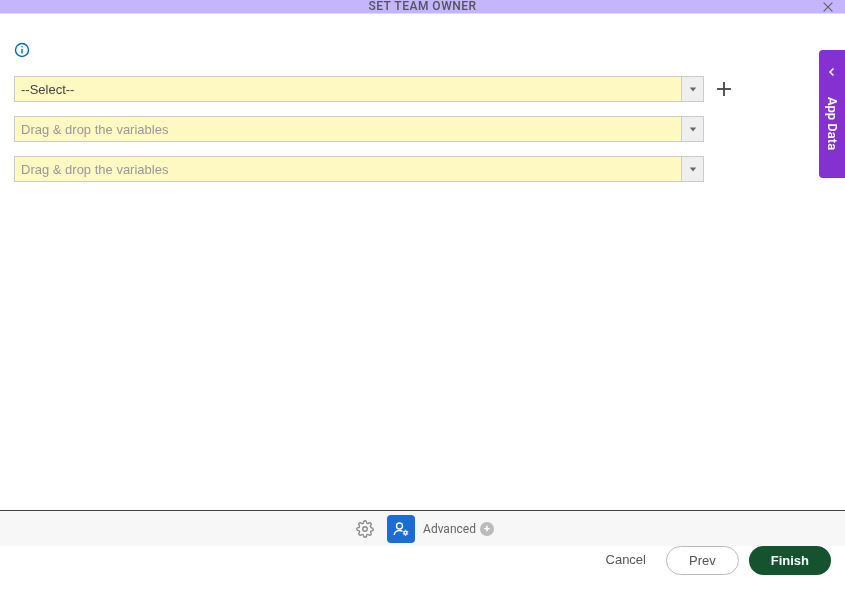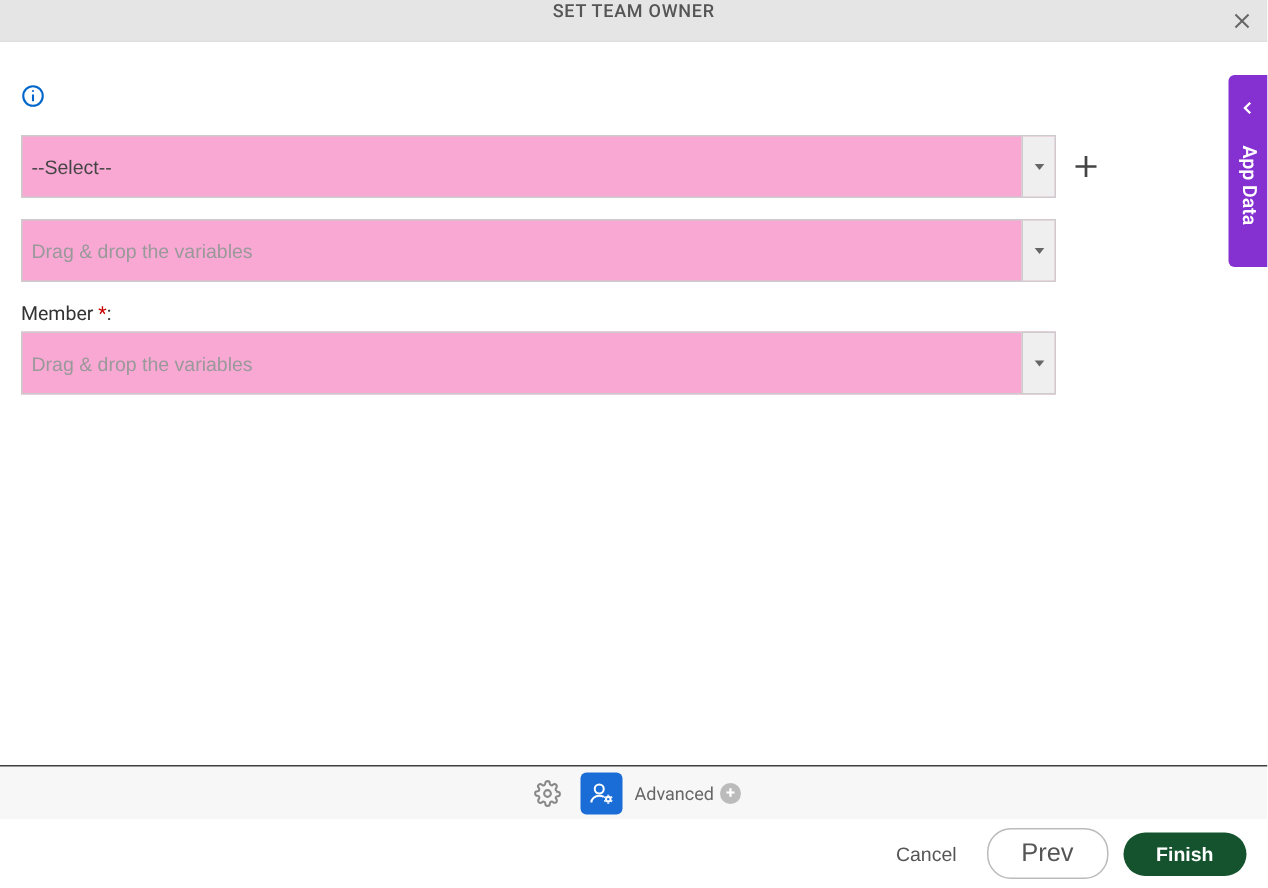--- a/index.html
+++ b/index.html
@@ -9,24 +9,24 @@
     }
     body {
       font-family: -apple-system, BlinkMacSystemFont, "Segoe UI", Roboto, Arial, sans-serif;
       background: #fff;
       width: 845px;
       height: 592px;
       position: relative;
       overflow: hidden;
     }
     .header {
-      background: #e5e5e5;
-      height: 28px;
-      display: flex;
-      align-items: flex-start;
+      background: #c4b5fd;
+      height: 14px;
+      display: flex;
+      align-items: flex-end;
       justify-content: center;
       position: relative;
       border-bottom: 1px solid #e0e0e0;
     }
     .header-title {
       font-size: 12px;
       font-weight: 500;
       color: #555;
       letter-spacing: 0.5px;
     }
@@ -85,22 +85,22 @@
     .input-row {
       display: flex;
       align-items: center;
       gap: 10px;
     }
     .select-wrap {
       display: flex;
       flex: 1;
       max-width: 690px;
       border: 1px solid #ccc;
-      height: 42px;
-      background: #f9a8d4;
+      height: 26px;
+      background: #fef9c3;
     }
     .select-input {
       flex: 1;
       border: none;
       padding: 0 6px;
       font-size: 13px;
       color: #444;
       outline: none;
       background: transparent;
     }
@@ -221,36 +221,36 @@
       font-size: 11px;
       font-weight: bold;
     }
     .footer {
       position: absolute;
       bottom: 0;
       left: 0;
       right: 0;
       height: 46px;
       display: flex;
-      align-items: center;
+      align-items: flex-start;
       justify-content: flex-end;
       padding: 0 14px;
       gap: 10px;
       margin-left: 24px;
     }
     .btn-link {
       font-size: 13px;
       color: #555;
       background: none;
       border: none;
       cursor: pointer;
       padding: 6px 10px;
     }
     .btn-outline {
-      font-size: 17px;
+      font-size: 13px;
       color: #555;
       background: #fff;
       border: 1px solid #bbb;
       border-radius: 16px;
       padding: 6px 22px;
       cursor: pointer;
     }
     .btn-primary {
       font-size: 13px;
       font-weight: 600;
@@ -310,24 +310,20 @@
         <div class="select-caret">
           <svg viewBox="0 0 10 10">
               <polygon points="1,3 9,3 5,8"></polygon>
             </svg>
         </div>
       </div>
     </div>
   </div>
 
   <div class="form-group">
-    <label class="form-label">
-      <span>Member</span>
-      <span class="required">*</span><span class="colon">:</span>
-    </label>
     <div class="input-row">
       <div class="select-wrap">
         <input class="select-input" type="text" placeholder="Drag &amp; drop the variables" style="">
         <div class="select-caret">
           <svg viewBox="0 0 10 10">
               <polygon points="1,3 9,3 5,8"></polygon>
             </svg>
         </div>
       </div>
     </div>

